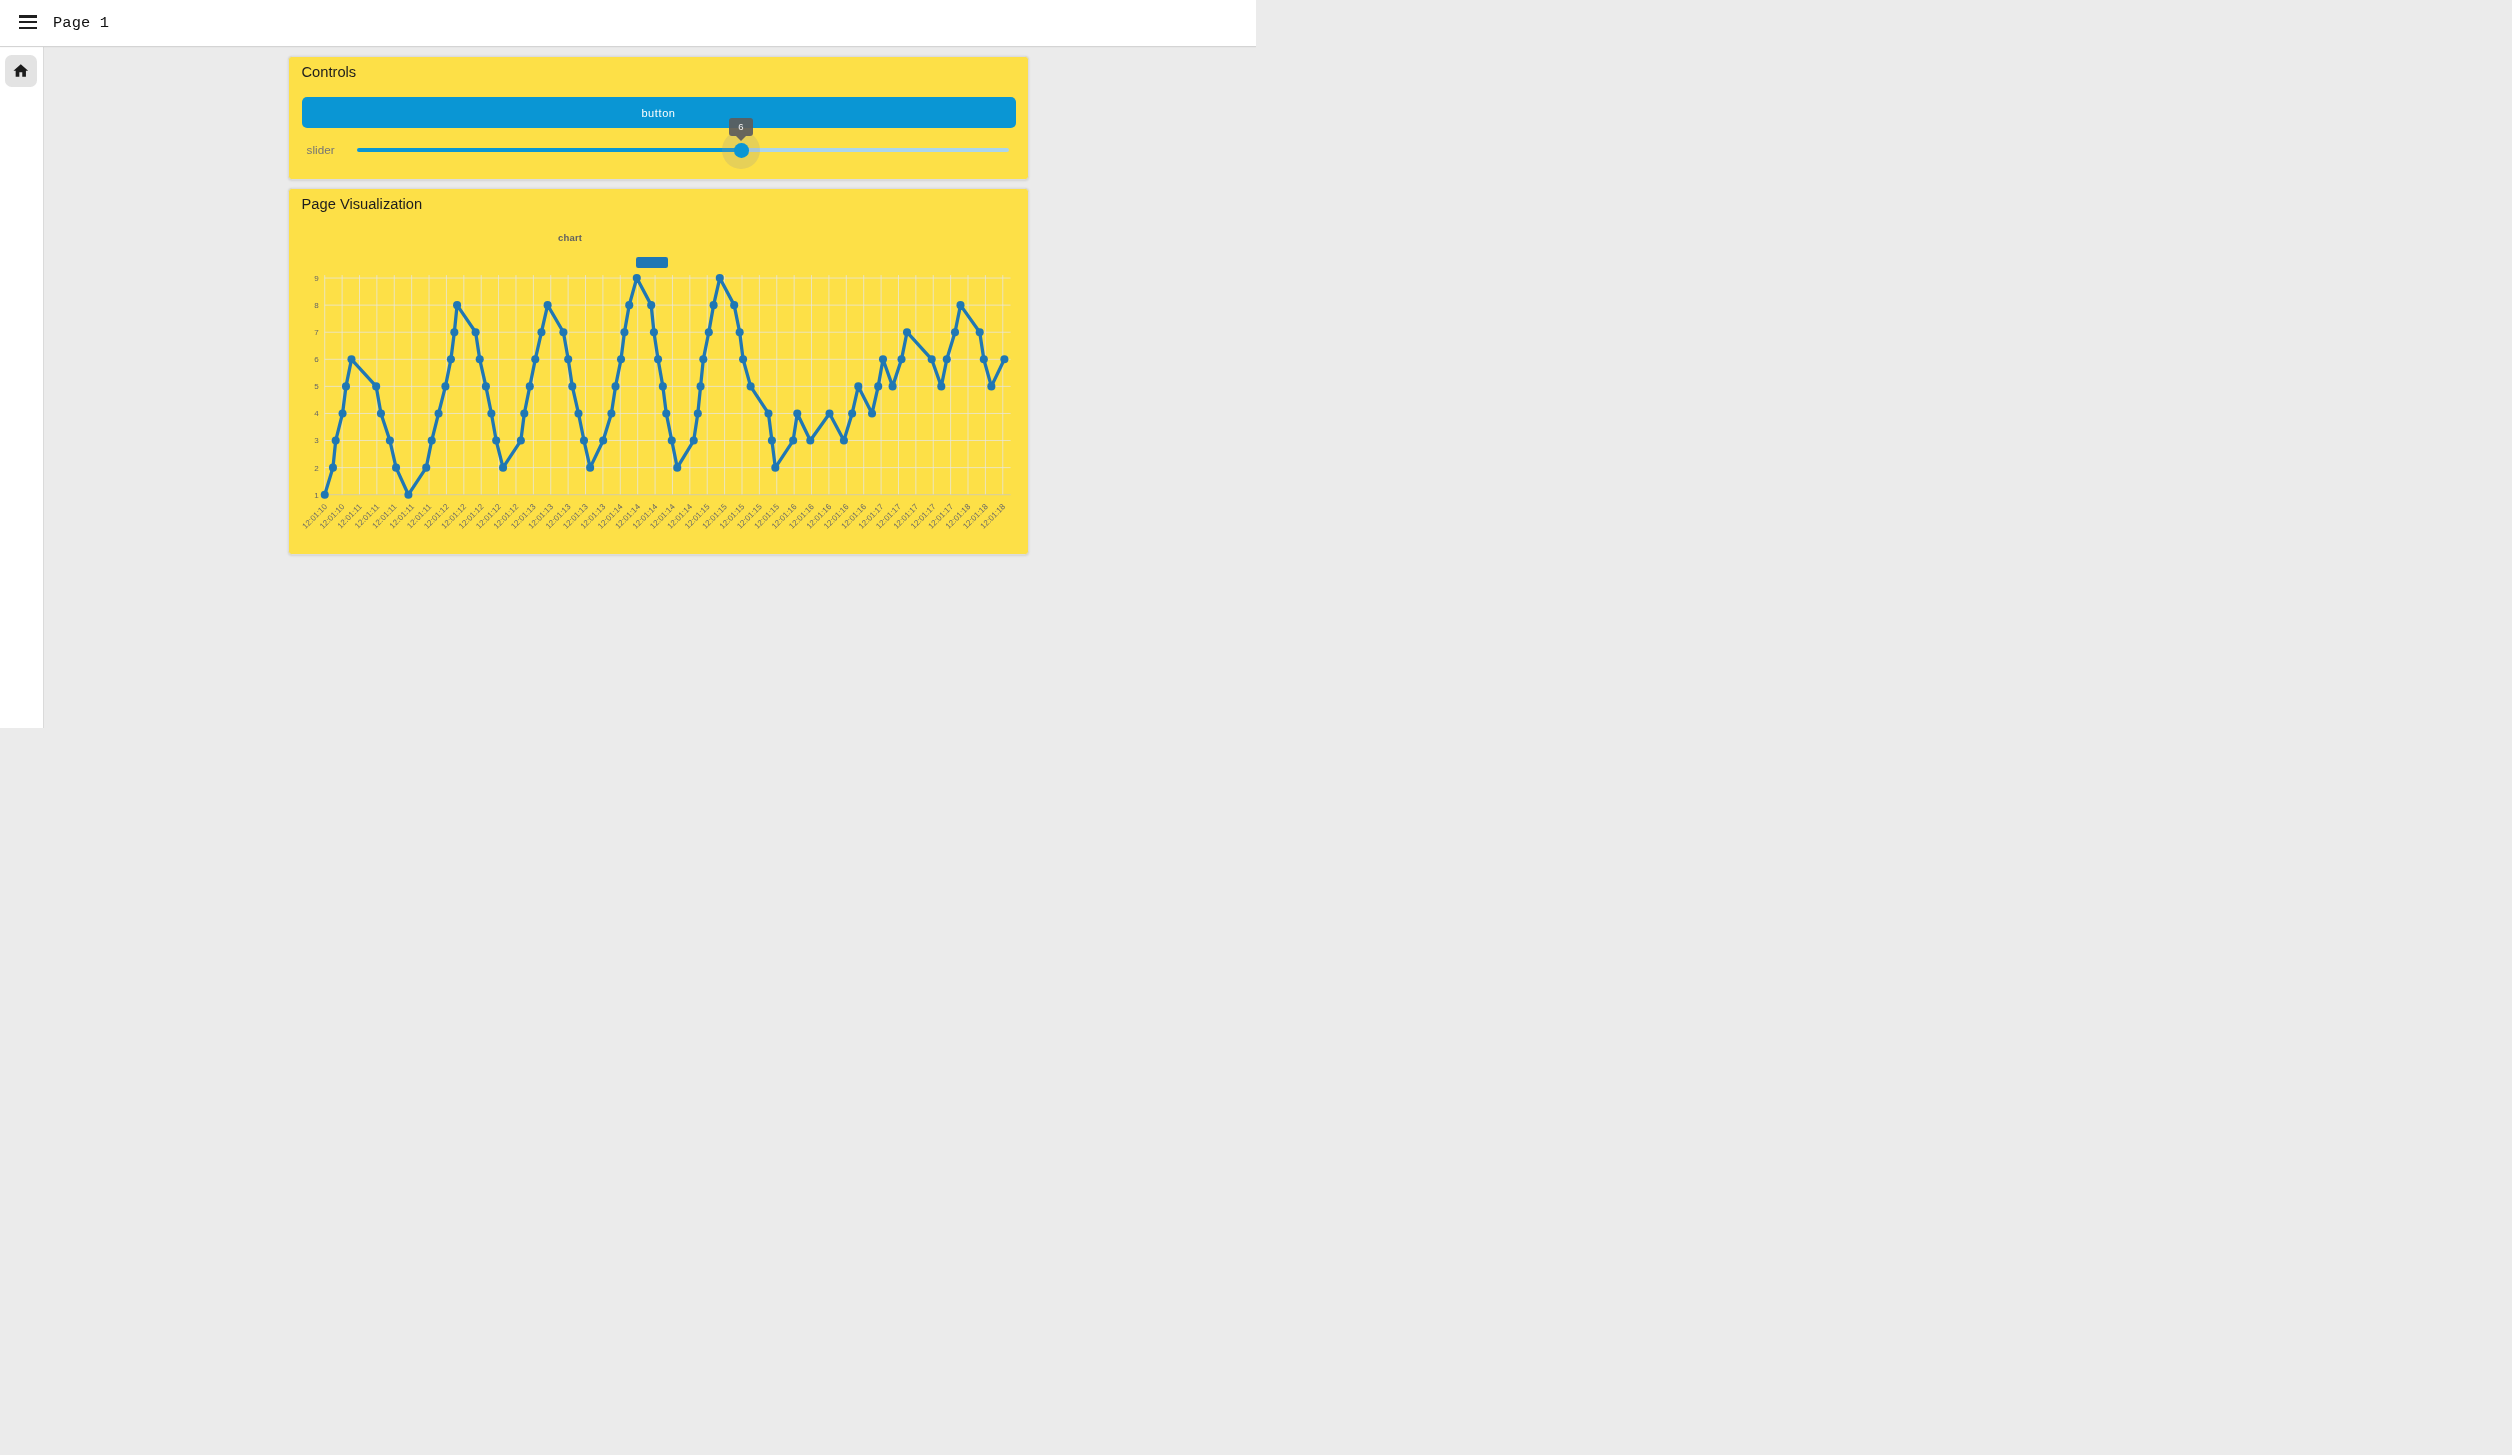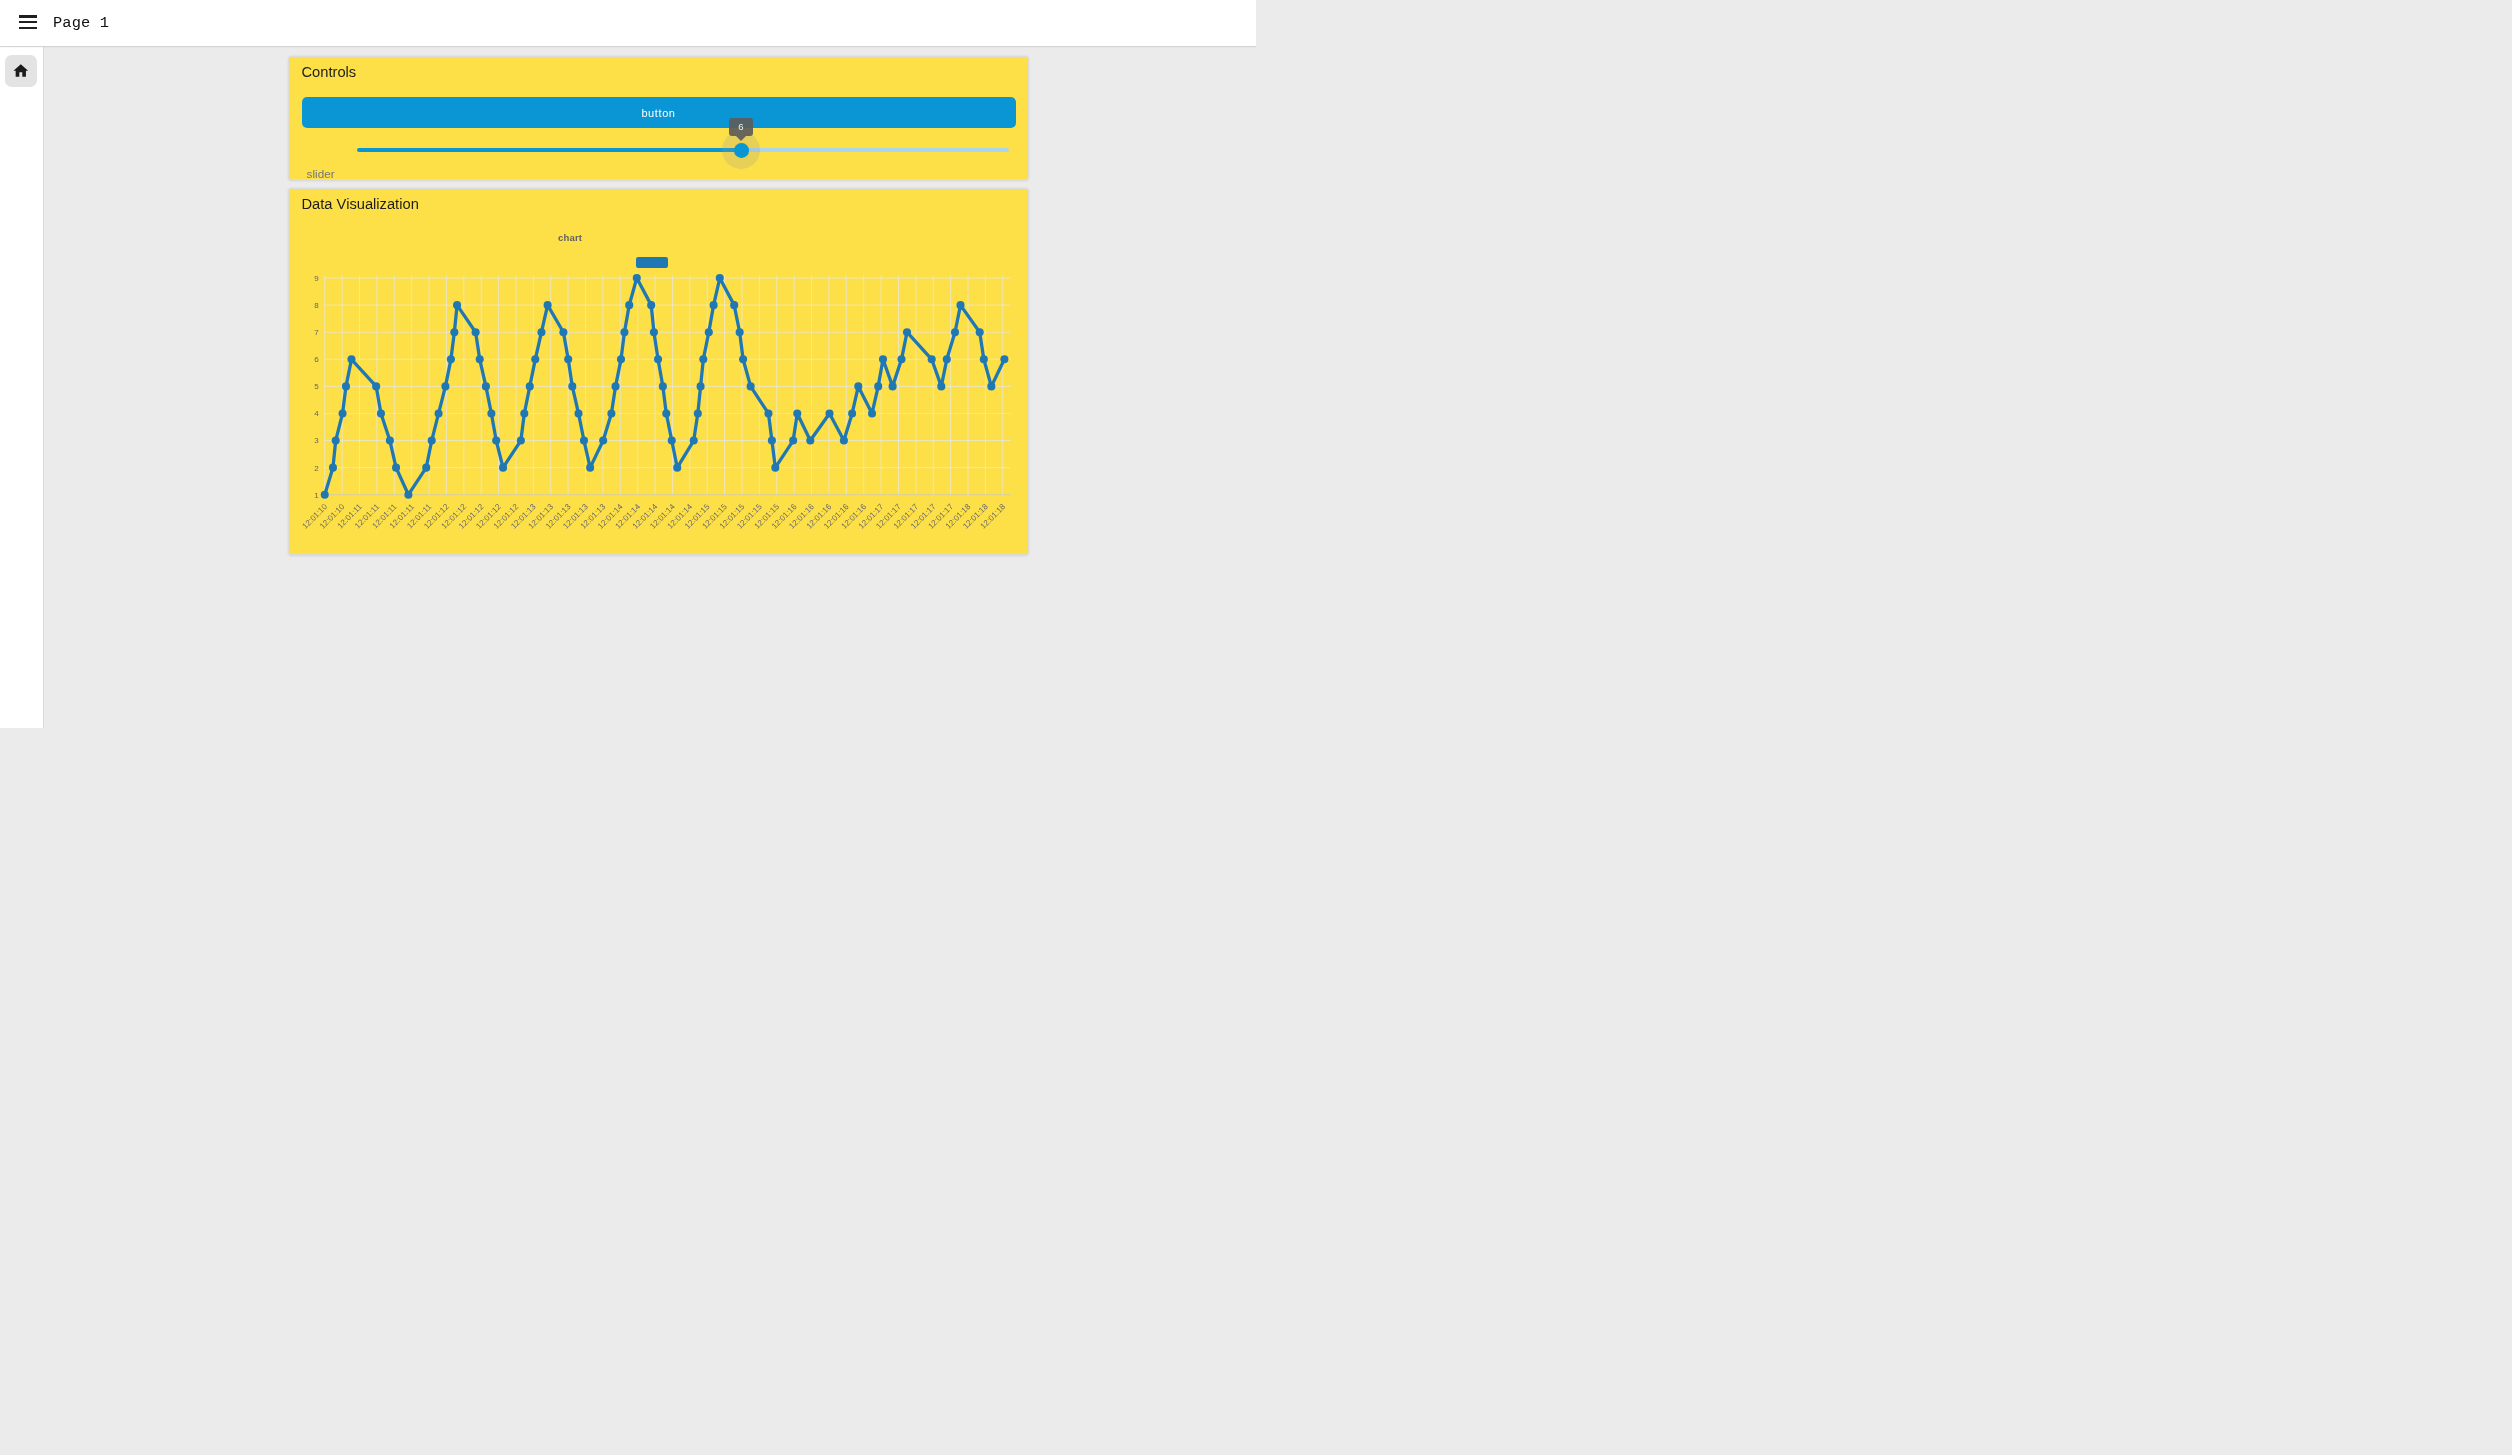--- a/index.html
+++ b/index.html
@@ -35,21 +35,21 @@
   }
   .card-title{position:absolute;left:12.5px;top:7.3px;font-size:14.7px;color:#1d1d1d;}
   #controls-card{left:288px;top:56px;width:739px;height:122px;}
   #viz-card{left:288px;top:188px;width:739px;height:365px;}
   
   .big-button{
     position:absolute;left:12.5px;top:40px;width:714px;height:31px;border:none;border-radius:5.1px;
     background:#0a96d4;color:#fff;font-size:11px;letter-spacing:0.6px;
     font-family:"Liberation Sans",sans-serif;cursor:pointer;
   }
-  .slider-label{position:absolute;left:17.6px;top:86px;font-size:11.7px;color:#757575;margin-top:24px;}
+  .slider-label{position:absolute;left:17.6px;top:86px;font-size:11.7px;color:#757575;}
   .slider-track{position:absolute;left:68px;top:91px;width:652px;height:3.7px;border-radius:2.2px;background:#abd5ec;cursor:pointer;}
   .slider-fill{position:absolute;left:0;top:0;height:3.7px;border-radius:2.2px 0 0 2.2px;background:#0a96d4;}
   .slider-halo{position:absolute;width:38px;height:38px;border-radius:50%;background:rgba(150,150,150,.22);top:74px;}
   .slider-thumb{position:absolute;width:14.7px;height:14.7px;border-radius:50%;background:#0a96d4;top:86px;cursor:grab;}
   .slider-tooltip{
     position:absolute;top:61px;width:24px;height:17.6px;border-radius:2.9px;background:rgba(93,93,93,.93);
     color:#f2f2f2;font-size:9.5px;text-align:center;line-height:17.6px;
   }
   .slider-tooltip:after{
     content:"";position:absolute;left:50%;bottom:-5.1px;transform:translateX(-50%);
@@ -91,21 +91,21 @@
   <div class="slider-label">slider</div>
   <div class="slider-track">
     <div class="slider-fill" style="background: rgb(10, 150, 212); width: 384px;"></div>
   </div>
   <div class="slider-halo" style="left: 433px;"></div>
   <div class="slider-thumb" style="background: rgb(10, 150, 212); left: 445px;"></div>
   <div class="slider-tooltip" style="left: 440px;">6</div>
 </div>
 
 <div class="card" id="viz-card">
-  <div class="card-title">Data Visualization</div>
+  <div class="card-title">Page Visualization</div>
   <div class="chart-title">chart</div>
   <div class="legend-swatch" style="background: rgb(31, 119, 180);"></div>
   <div class="chart-canvas"><svg width="739" height="284" viewBox="0 0 1008 388">
         <line x1="48" y1="7" x2="48" y2="307" stroke="#e7e7e7" stroke-width="1"></line>
         <text x="0" y="0" fill="#666666" font-size="11" font-family="Liberation Sans, sans-serif" text-anchor="end" transform="translate(52,324) rotate(-45)">12:01:10</text>
         <line x1="71.75295" y1="7" x2="71.75295" y2="307" stroke="#e7e7e7" stroke-width="1"></line>
         <text x="0" y="0" fill="#666666" font-size="11" font-family="Liberation Sans, sans-serif" text-anchor="end" transform="translate(75.75295,324) rotate(-45)">12:01:10</text>
         <line x1="95.5059" y1="7" x2="95.5059" y2="307" stroke="#e7e7e7" stroke-width="1"></line>
         <text x="0" y="0" fill="#666666" font-size="11" font-family="Liberation Sans, sans-serif" text-anchor="end" transform="translate(99.5059,324) rotate(-45)">12:01:11</text>
         <line x1="119.25885000000001" y1="7" x2="119.25885000000001" y2="307" stroke="#e7e7e7" stroke-width="1"></line>

